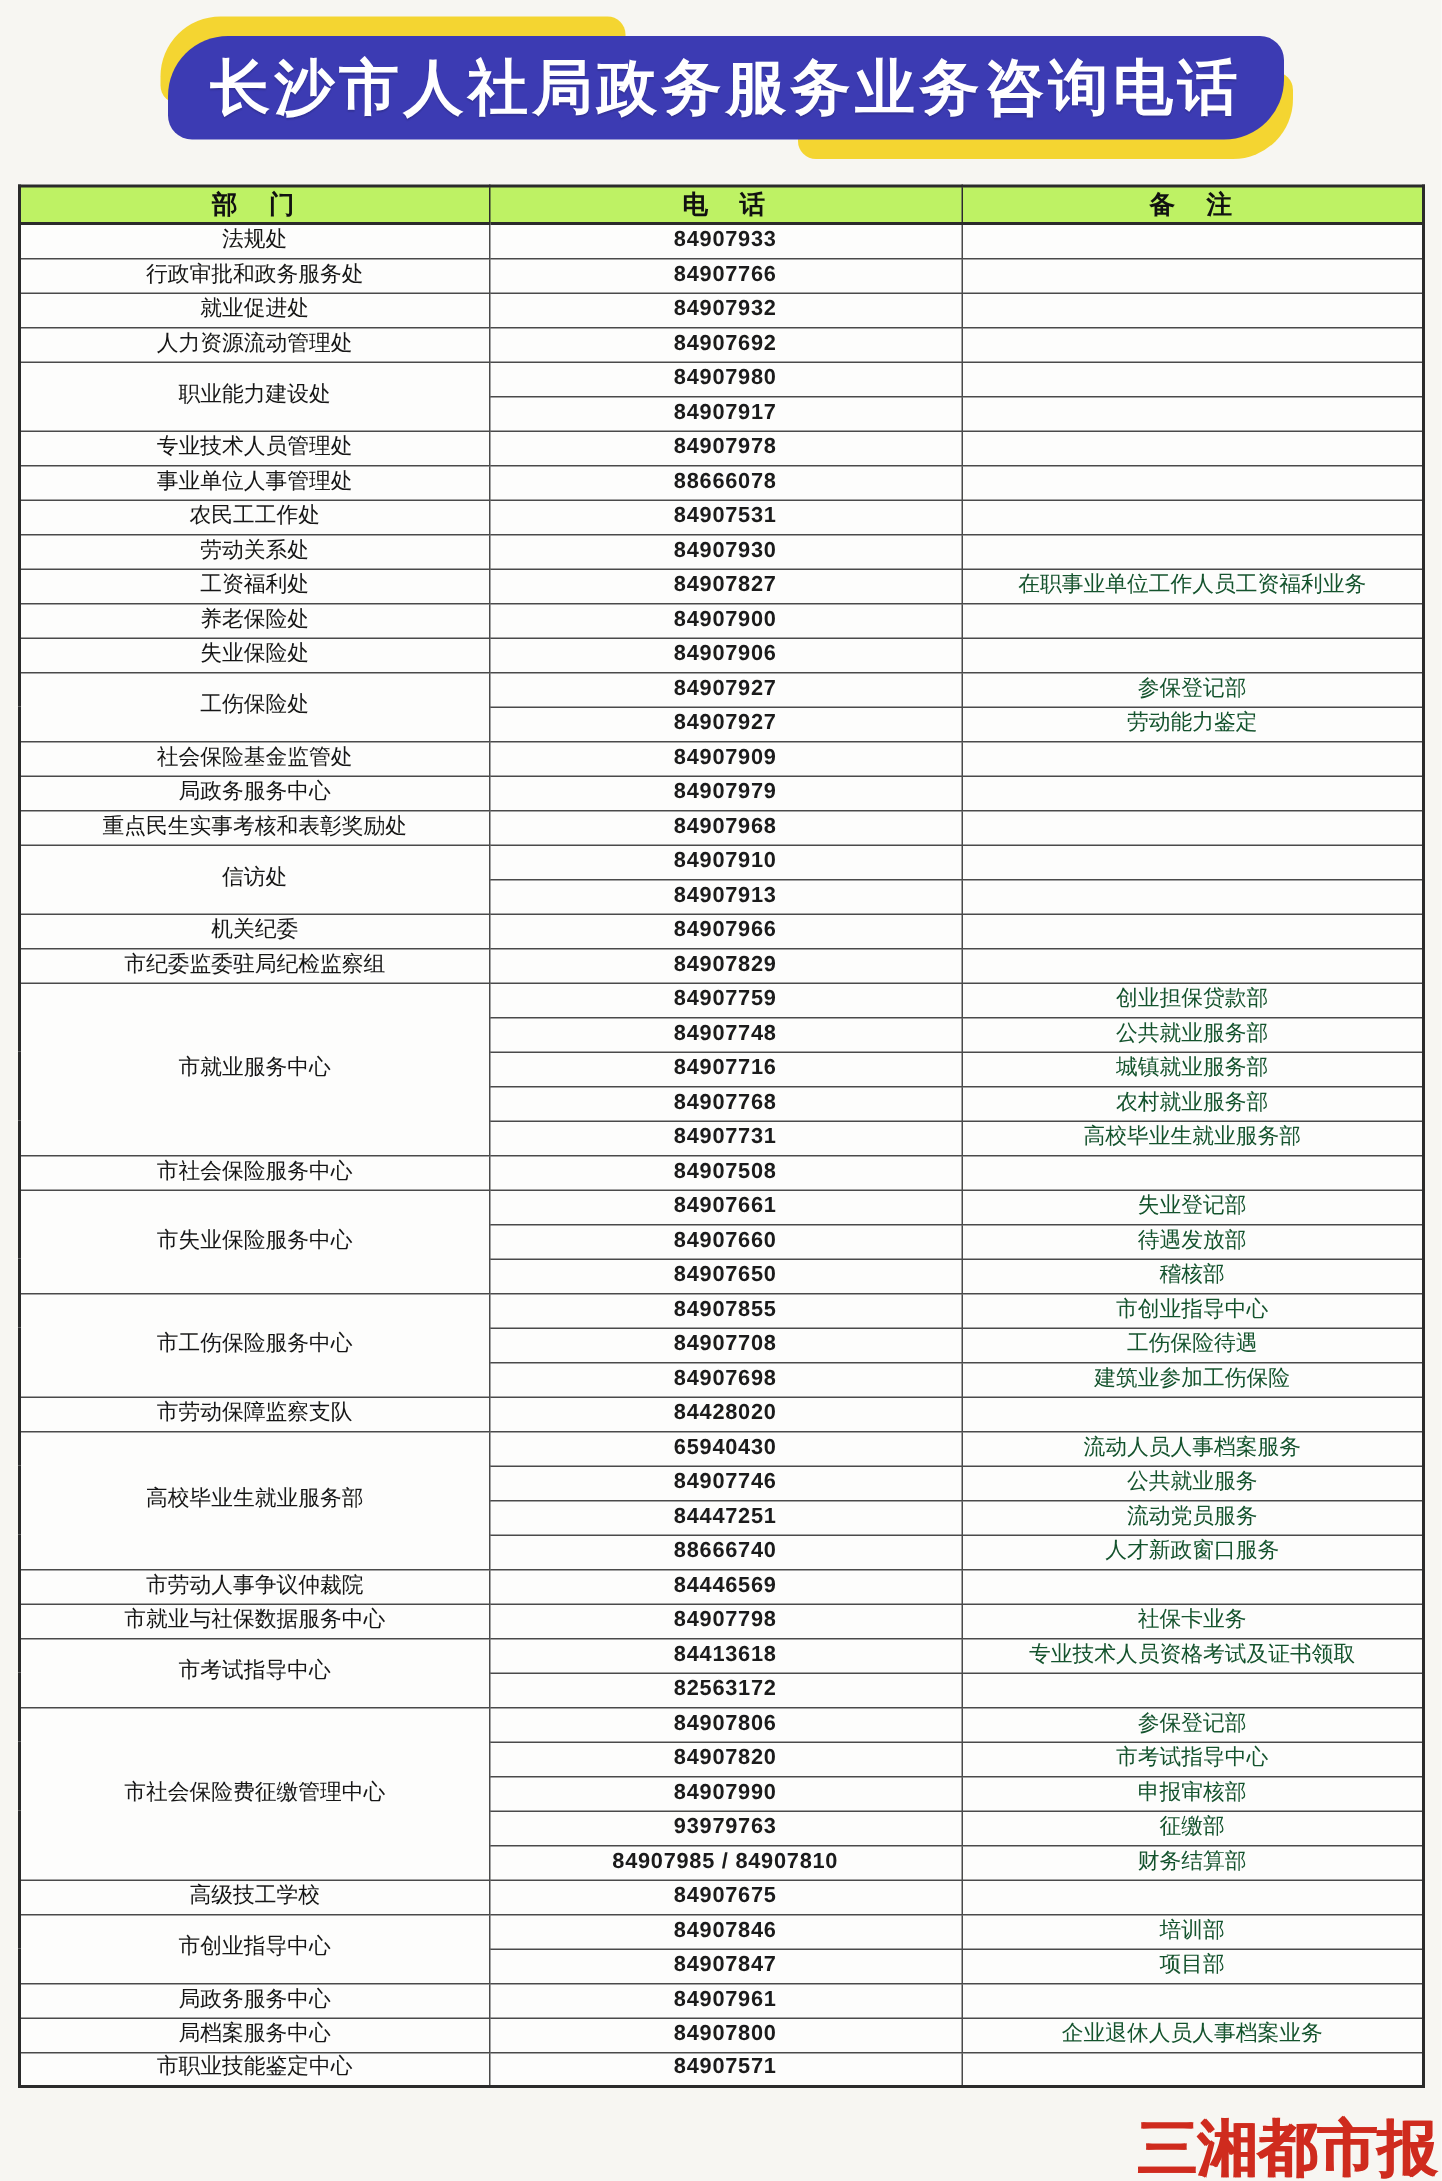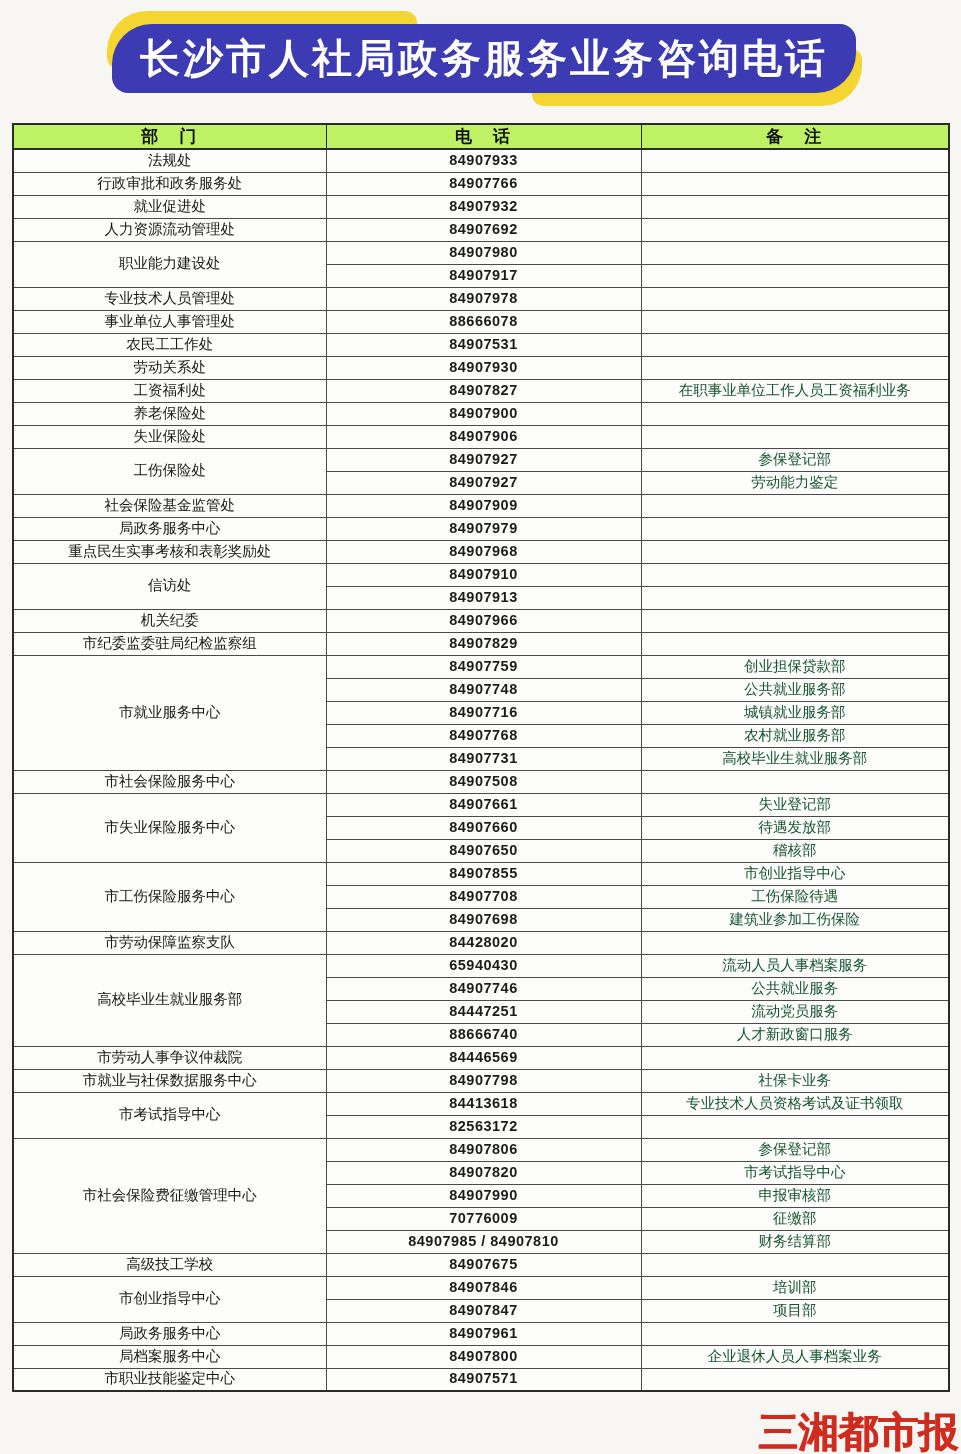--- a/index.html
+++ b/index.html
@@ -340,21 +340,21 @@
       </tr>
       <tr>
         <td class="phone">84907820</td>
         <td class="note">市考试指导中心</td>
       </tr>
       <tr>
         <td class="phone">84907990</td>
         <td class="note">申报审核部</td>
       </tr>
       <tr>
-        <td class="phone">70776009</td>
+        <td class="phone">93979763</td>
         <td class="note">征缴部</td>
       </tr>
       <tr>
         <td class="phone">84907985 / 84907810</td>
         <td class="note">财务结算部</td>
       </tr>
       <tr class="group-start">
         <td class="dept" rowspan="1">高级技工学校</td>
         <td class="phone">84907675</td>
         <td class="note"></td>

